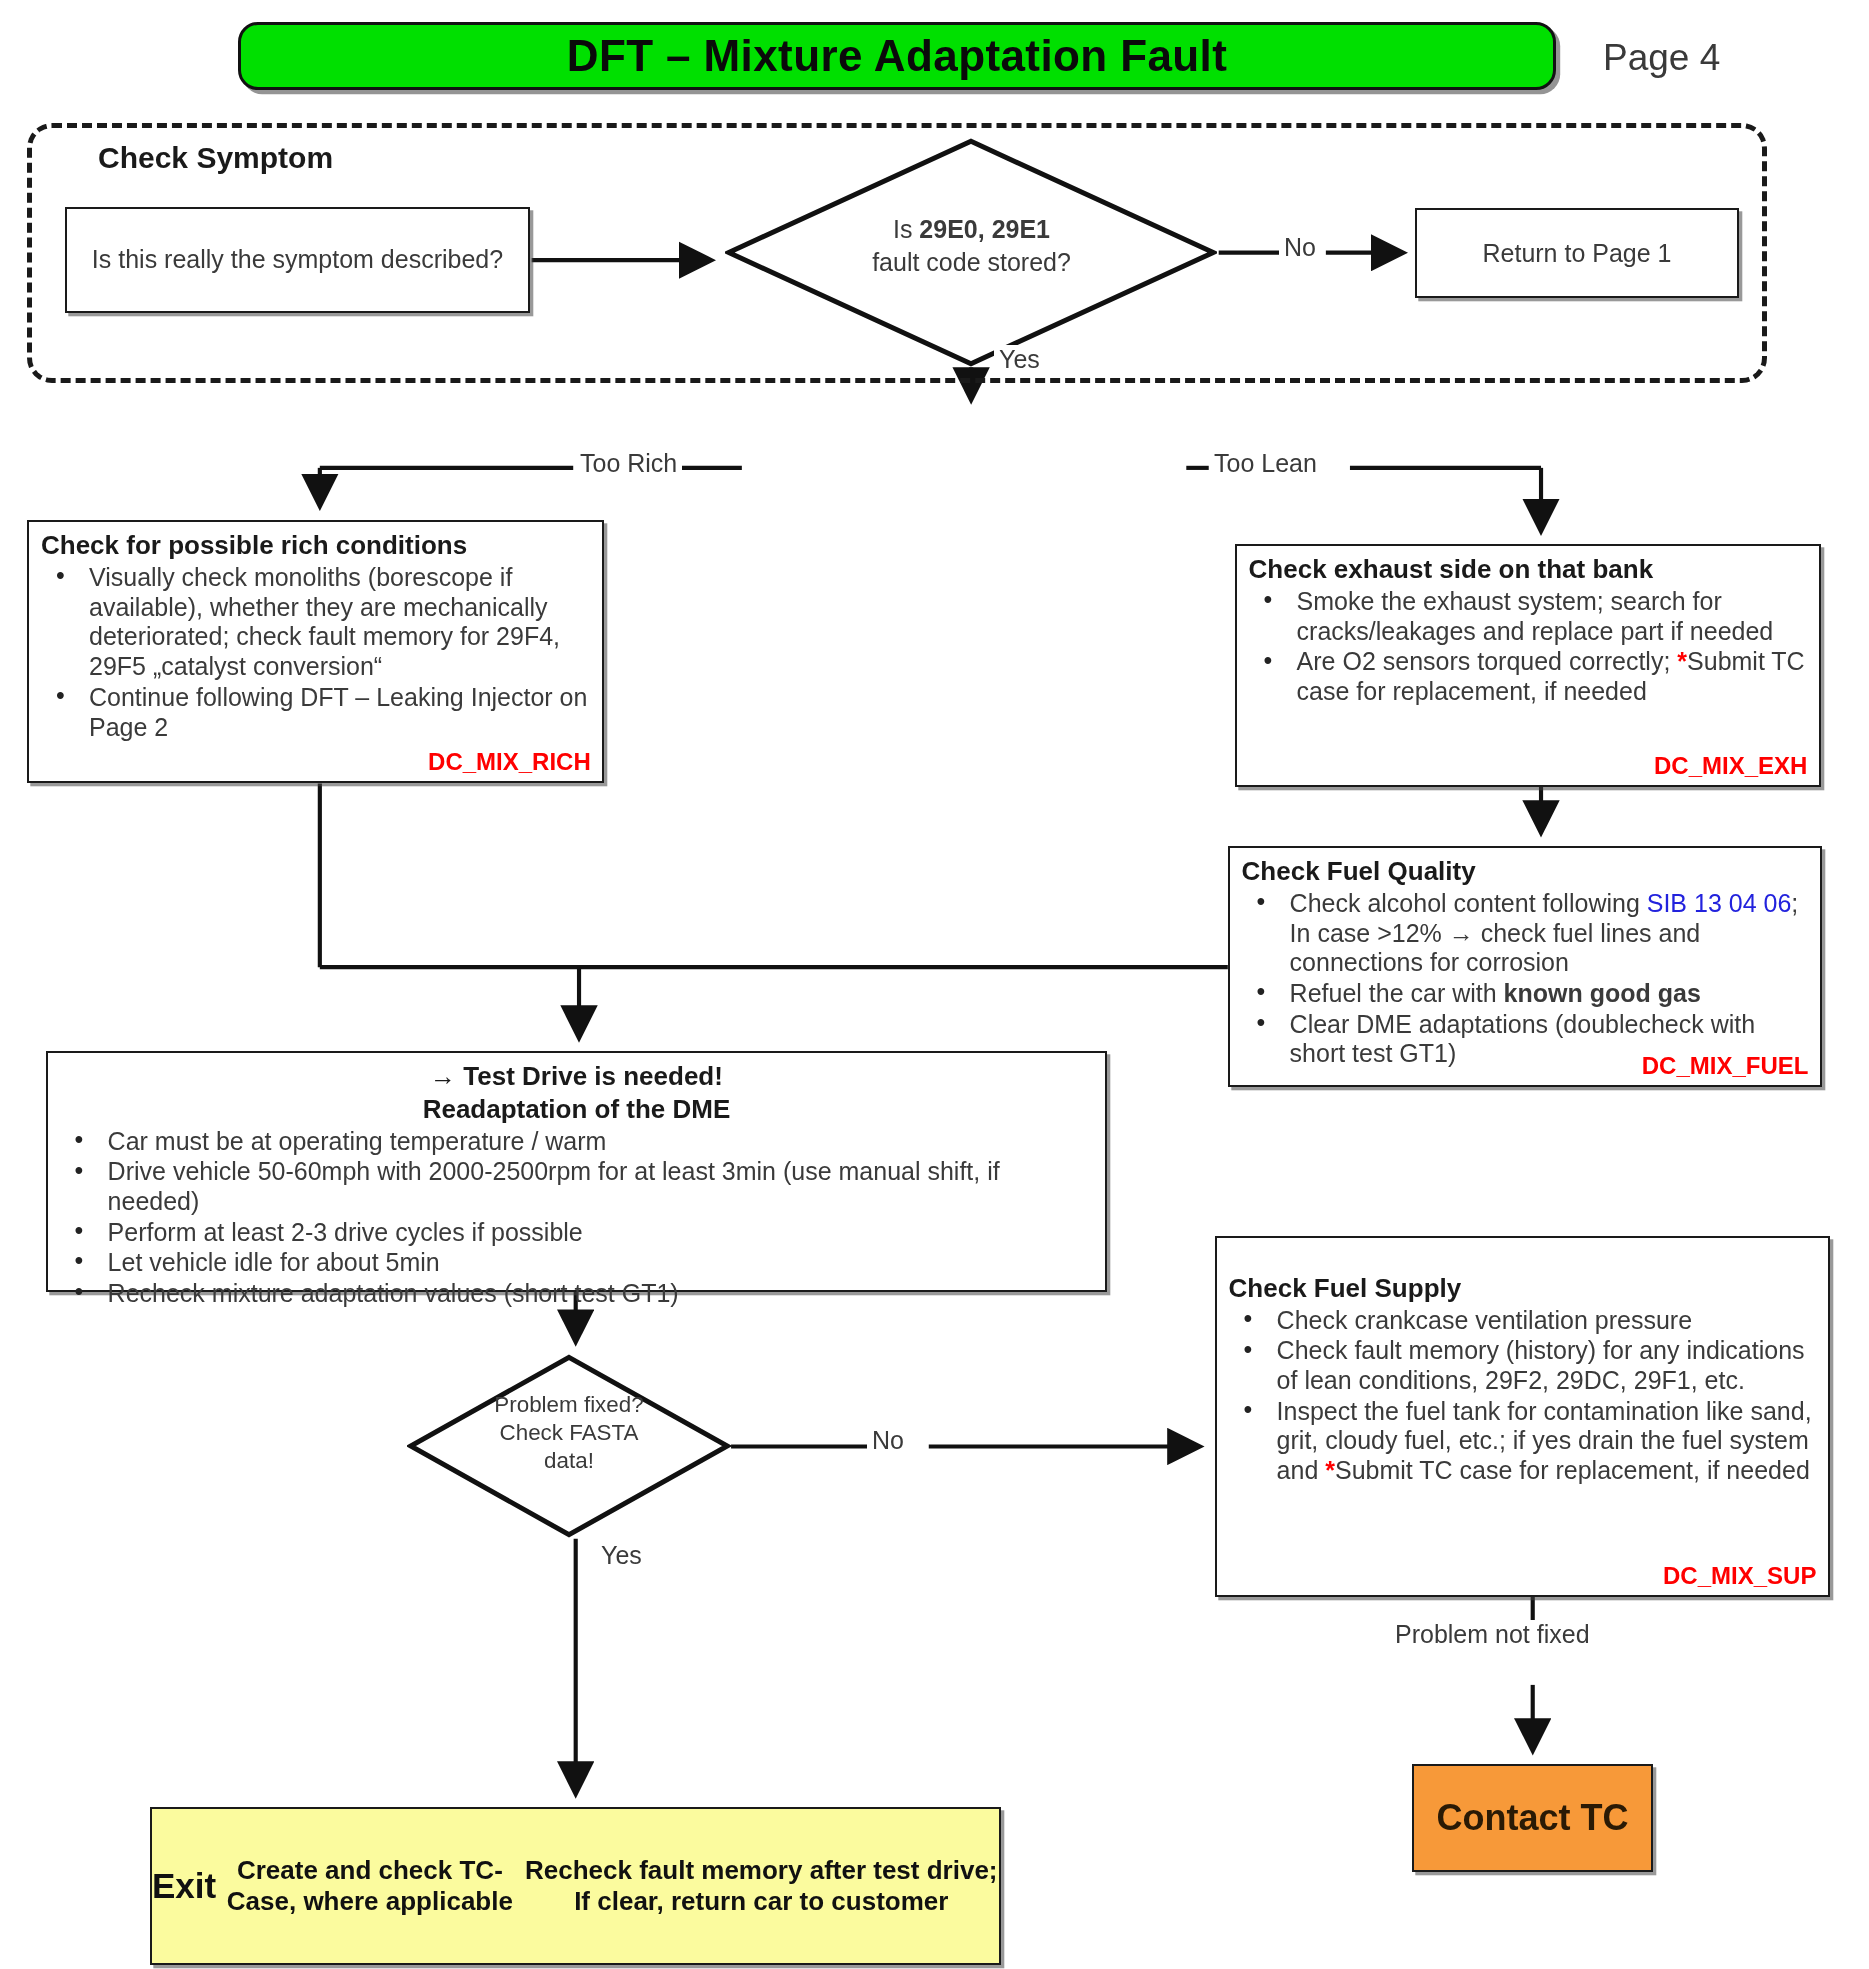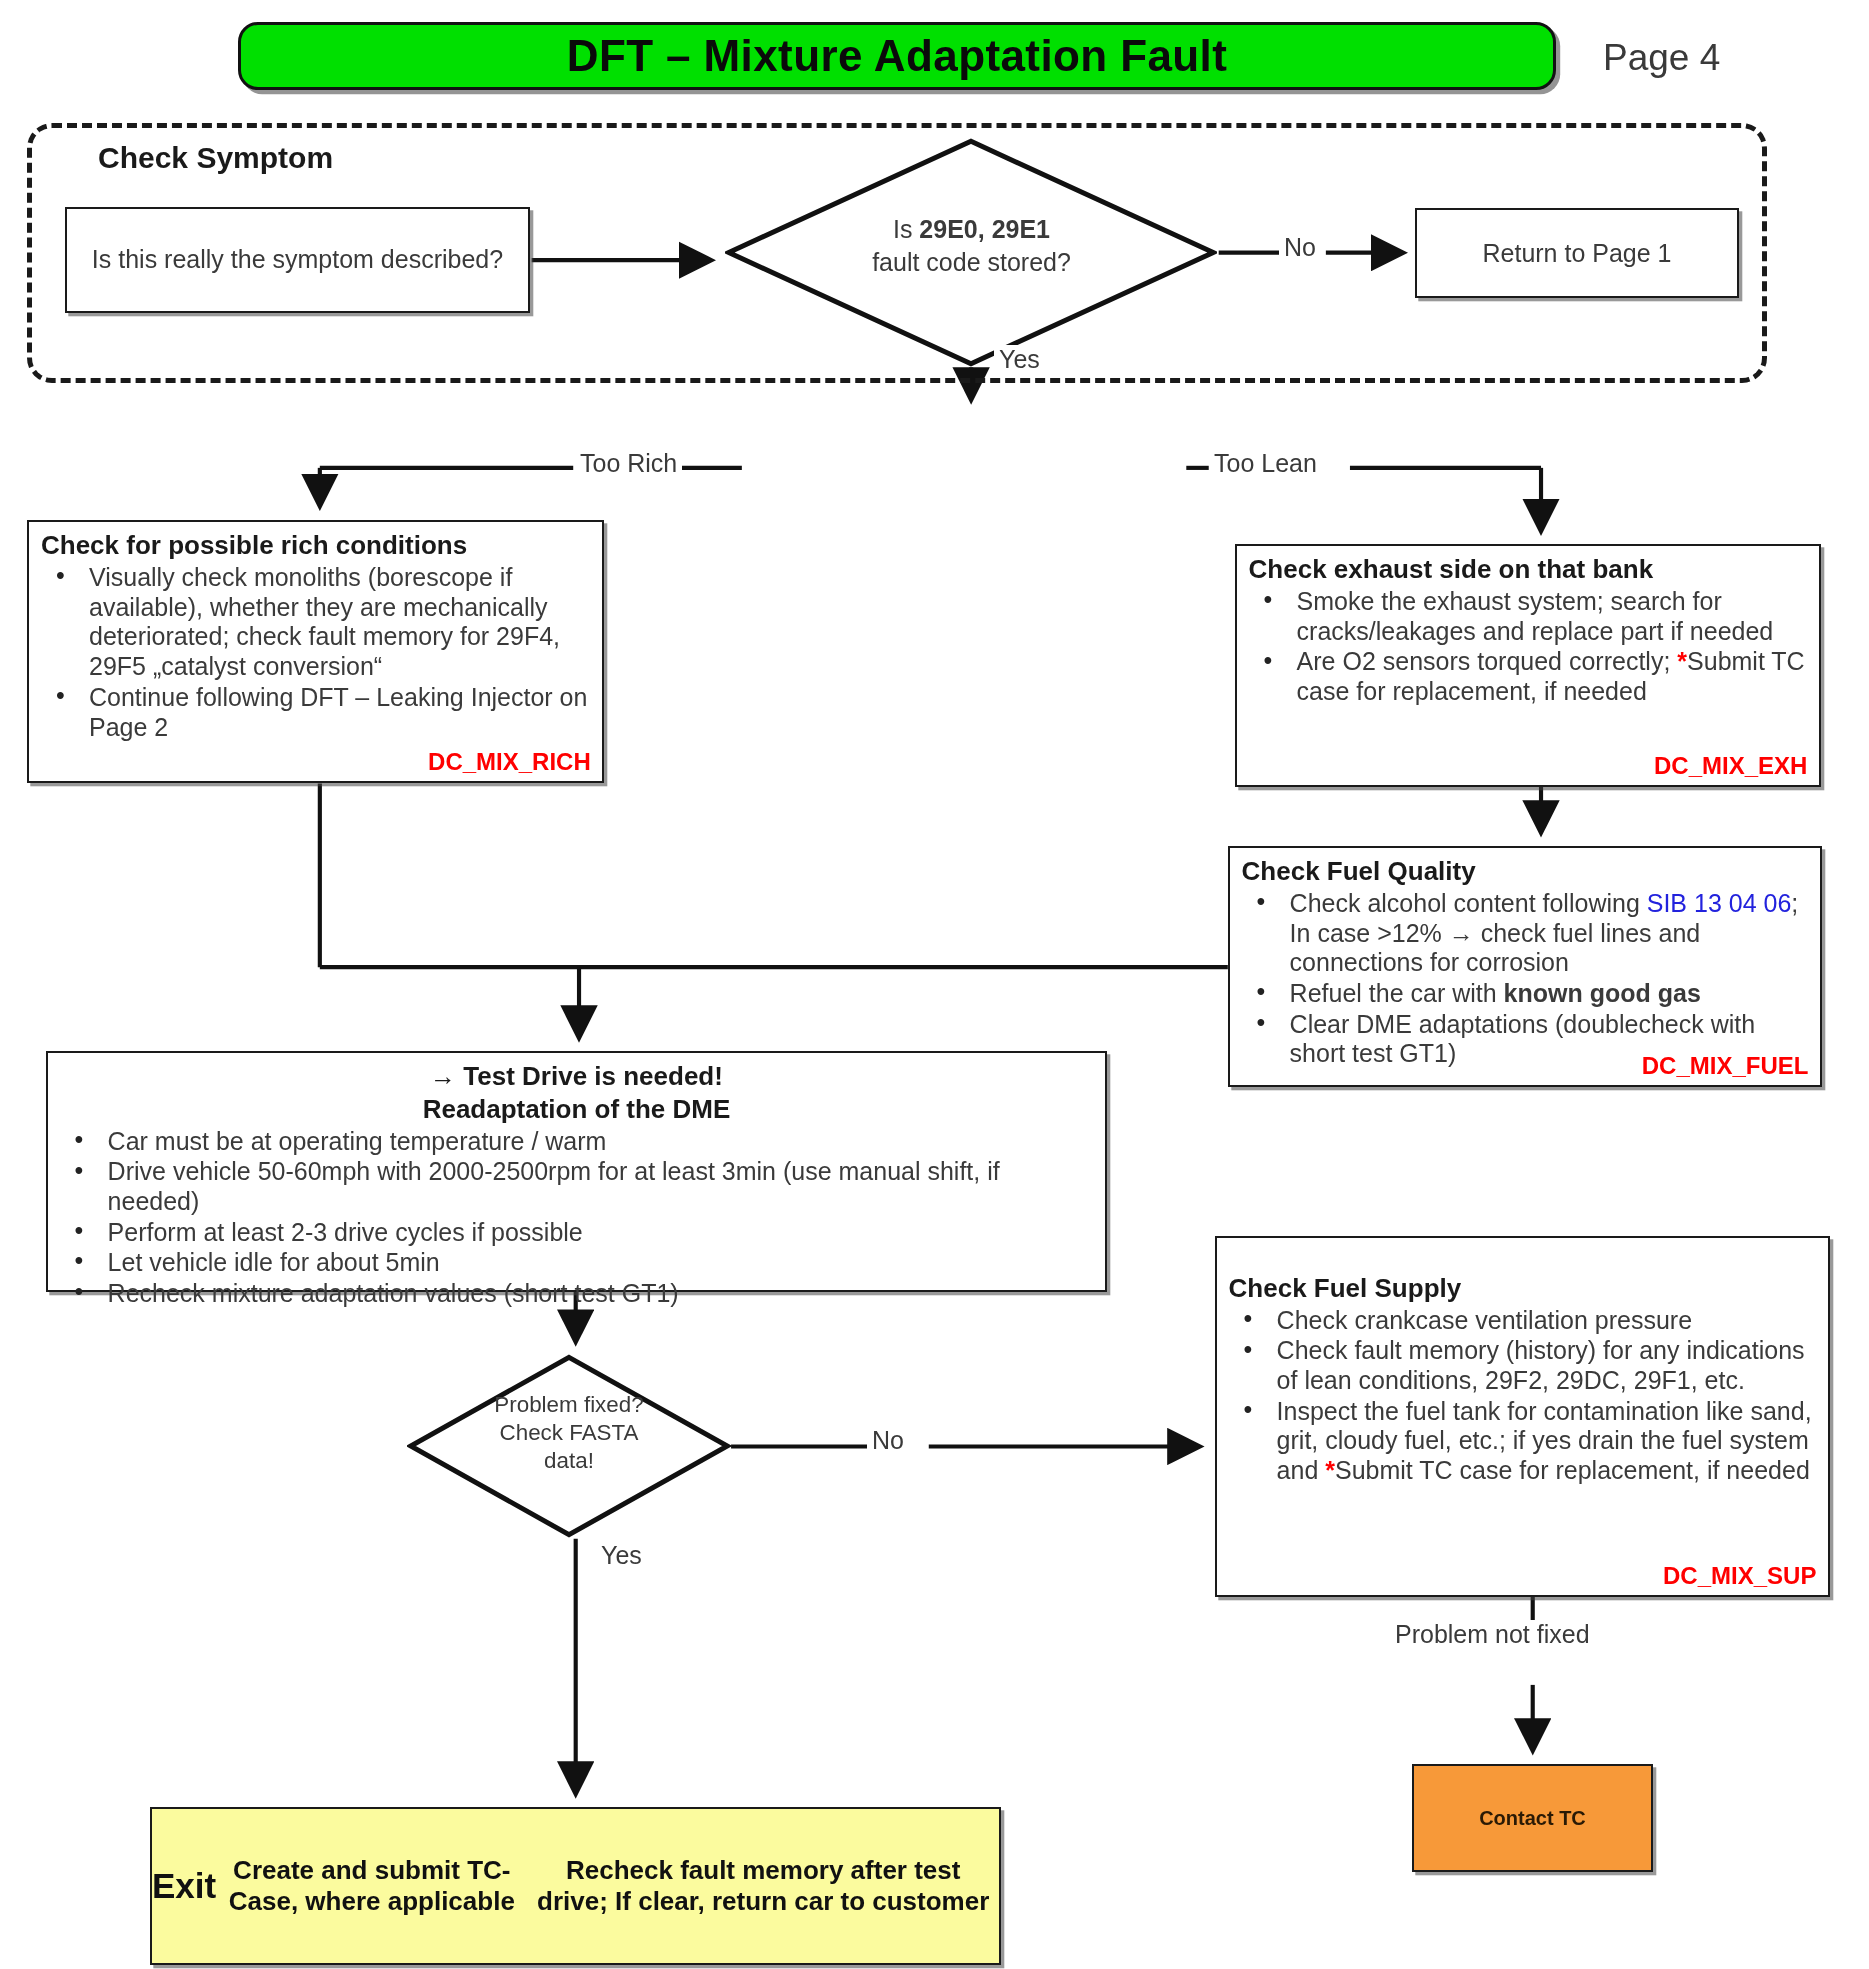--- a/index.html
+++ b/index.html
@@ -60,21 +60,21 @@
   .pad{padding:8.3px 11.6px 5px 11.6px;}
   .code{position:absolute;right:11.6px;bottom:5px;font-size:24px;}
 
   
   #dec2{left:407px;top:1354px;width:324px;height:184px;}
   #dec2-label{left:465px;top:1391px;width:208px;text-align:center;font-size:22.4px;
     color:#3a3a3a;line-height:1.25;}
 
   #contact-box{left:1412px;top:1764px;width:241px;height:108px;background:#f79939;
     display:flex;align-items:center;justify-content:center;}
-  #contact-box .t{font-size:20px;font-weight:bold;color:#2a1a05;}
+  #contact-box .t{font-size:36px;font-weight:bold;color:#2a1a05;}
 
   #exit-box{left:150px;top:1807px;width:851px;height:158px;background:#fbfb9e;
     display:flex;align-items:center;justify-content:center;}
   #exit-box .h{font-size:35px;font-weight:bold;color:#111;line-height:1.05;}
   #exit-box .s{font-size:26px;font-weight:bold;color:#111;text-align:center;line-height:1.18;}
 
   
   .elabel{position:absolute;font-size:25px;color:#3a3a3a;background:#fff;padding:0 5px;}
 
   
@@ -231,18 +231,18 @@
   </div>
 
   <div class="elabel" style="left:1390px;top:1620px;">Problem not fixed</div>
 
   <div id="contact-box" class="box">
     <span class="t">Contact TC</span>
   </div>
 
   <div id="exit-box" class="box">
     <div class="h">Exit</div>
-    <div class="s">Create and submit TC-Case, where applicable</div>
+    <div class="s">Create and check TC-Case, where applicable</div>
     <div class="s">Recheck fault memory after test drive; If clear, return car to customer</div>
   </div>
 
 </div>
 
 
 </body></html>

